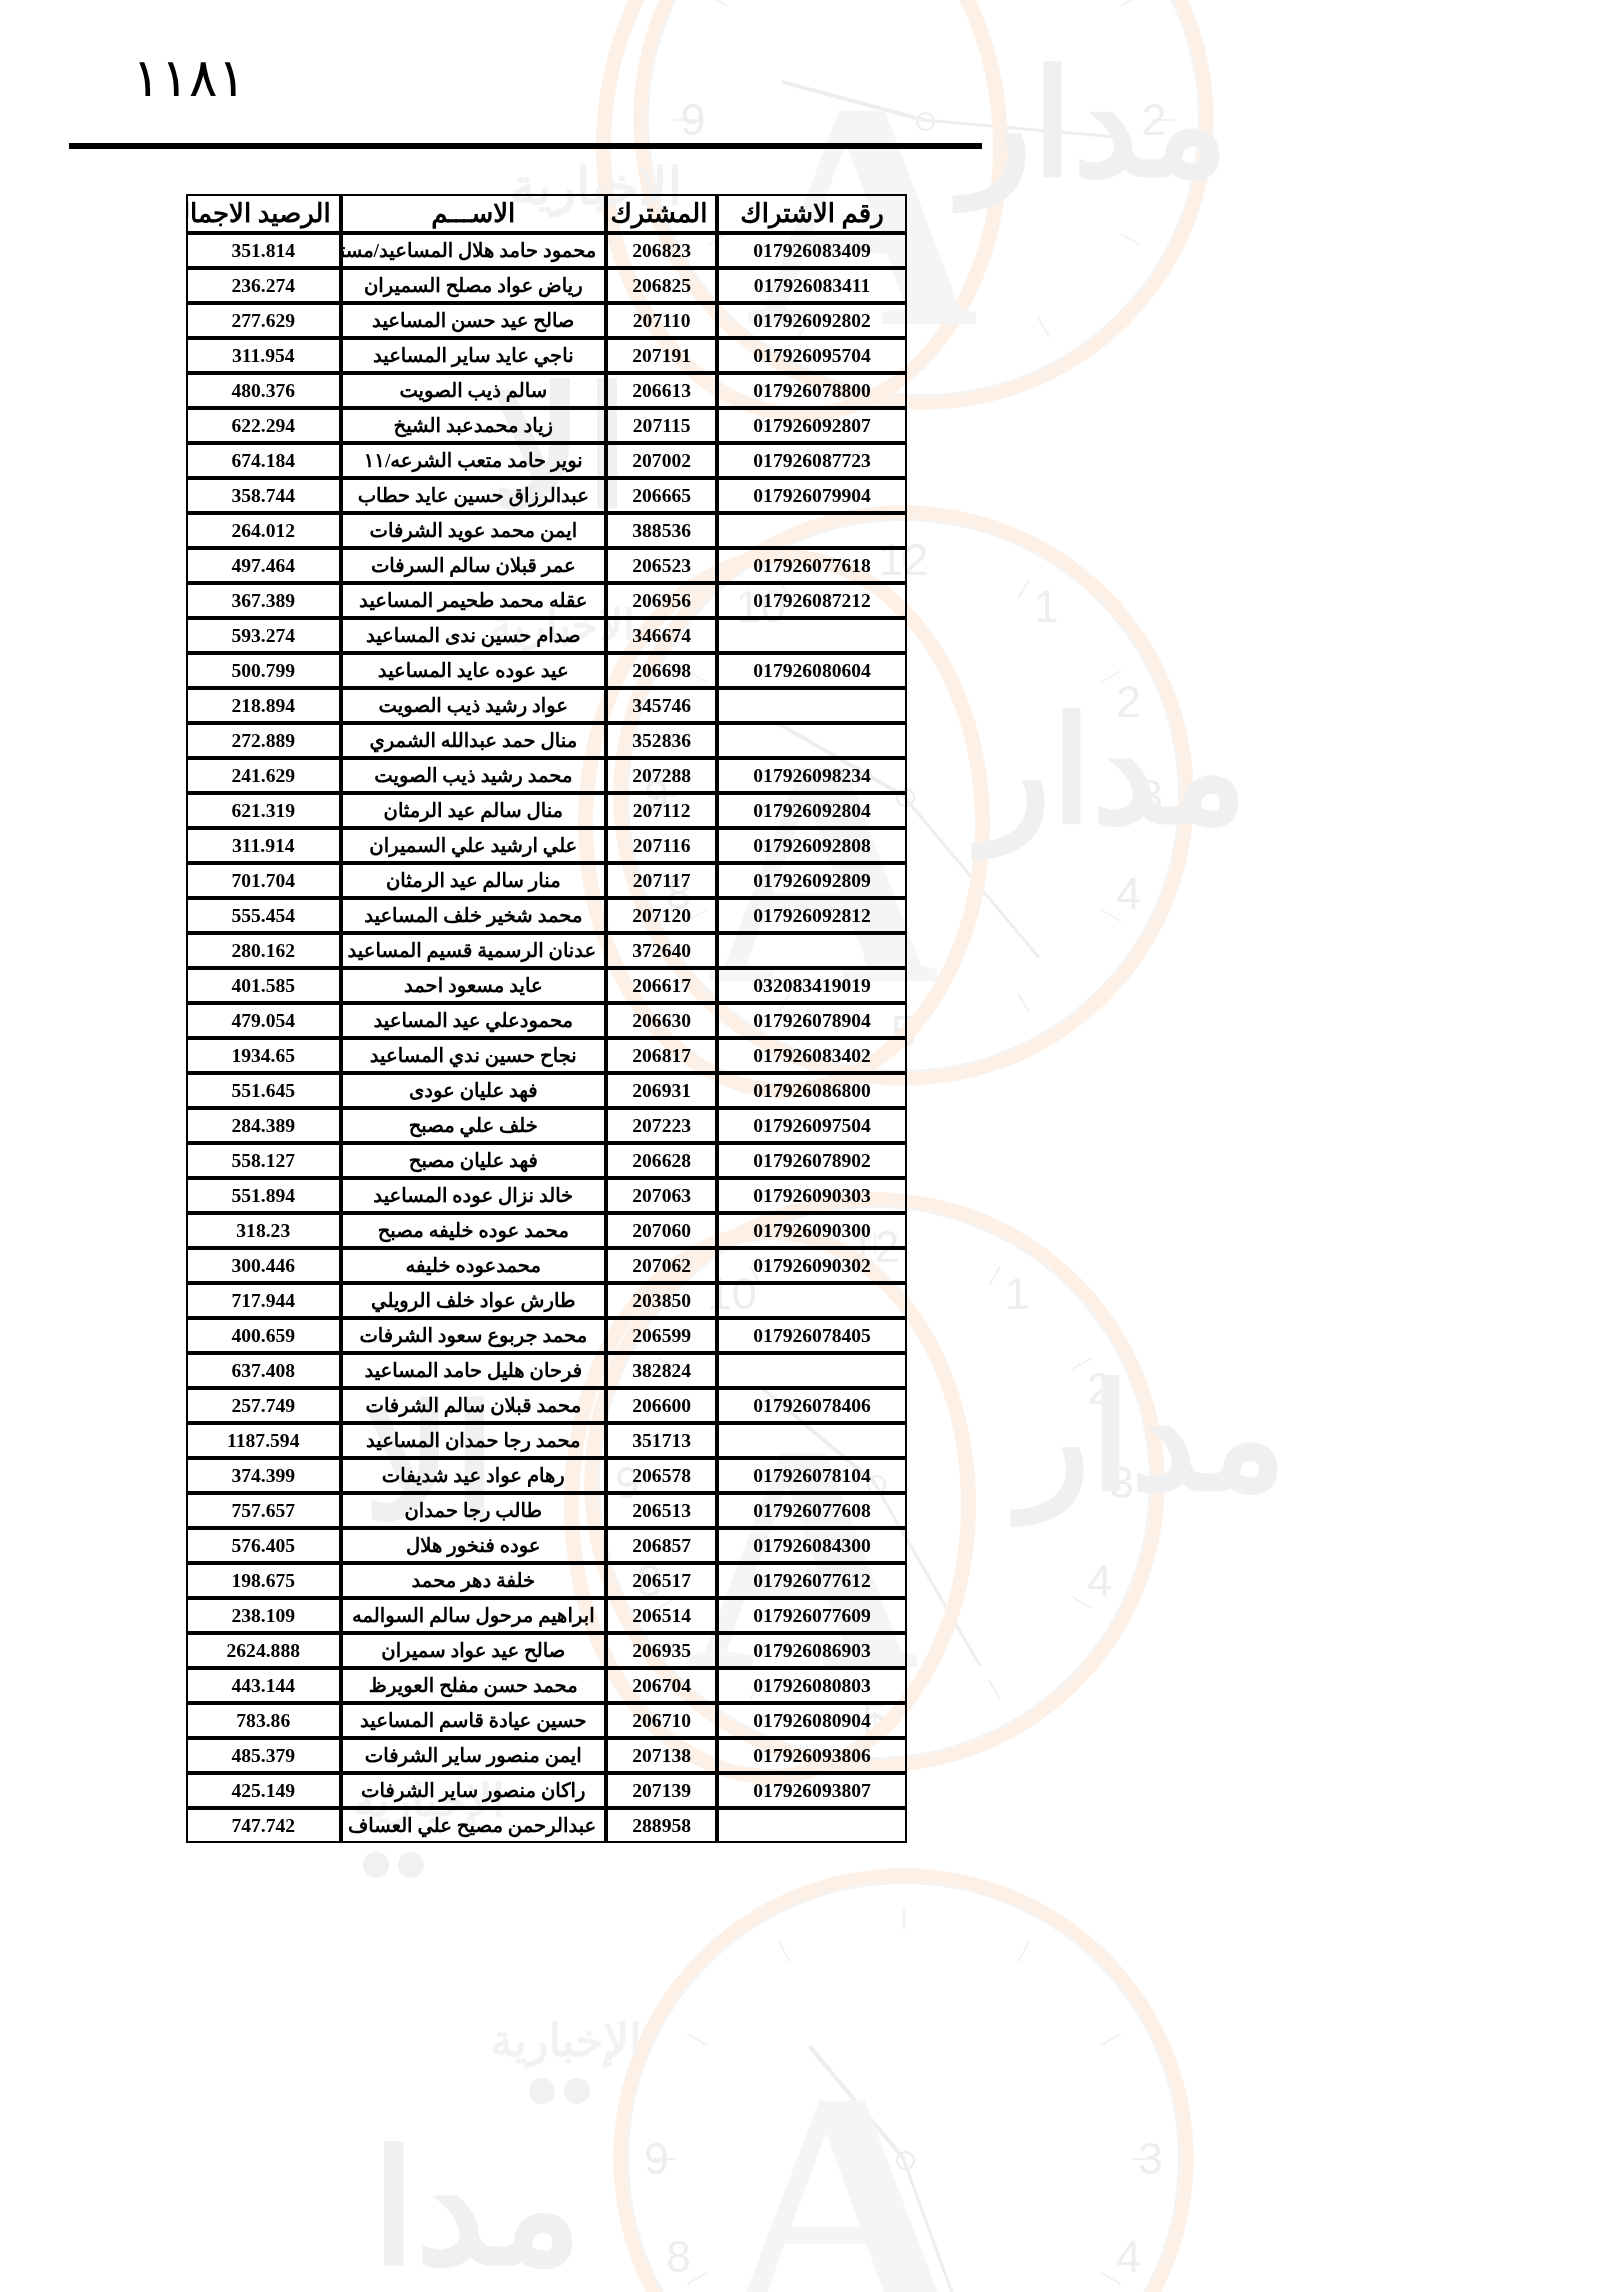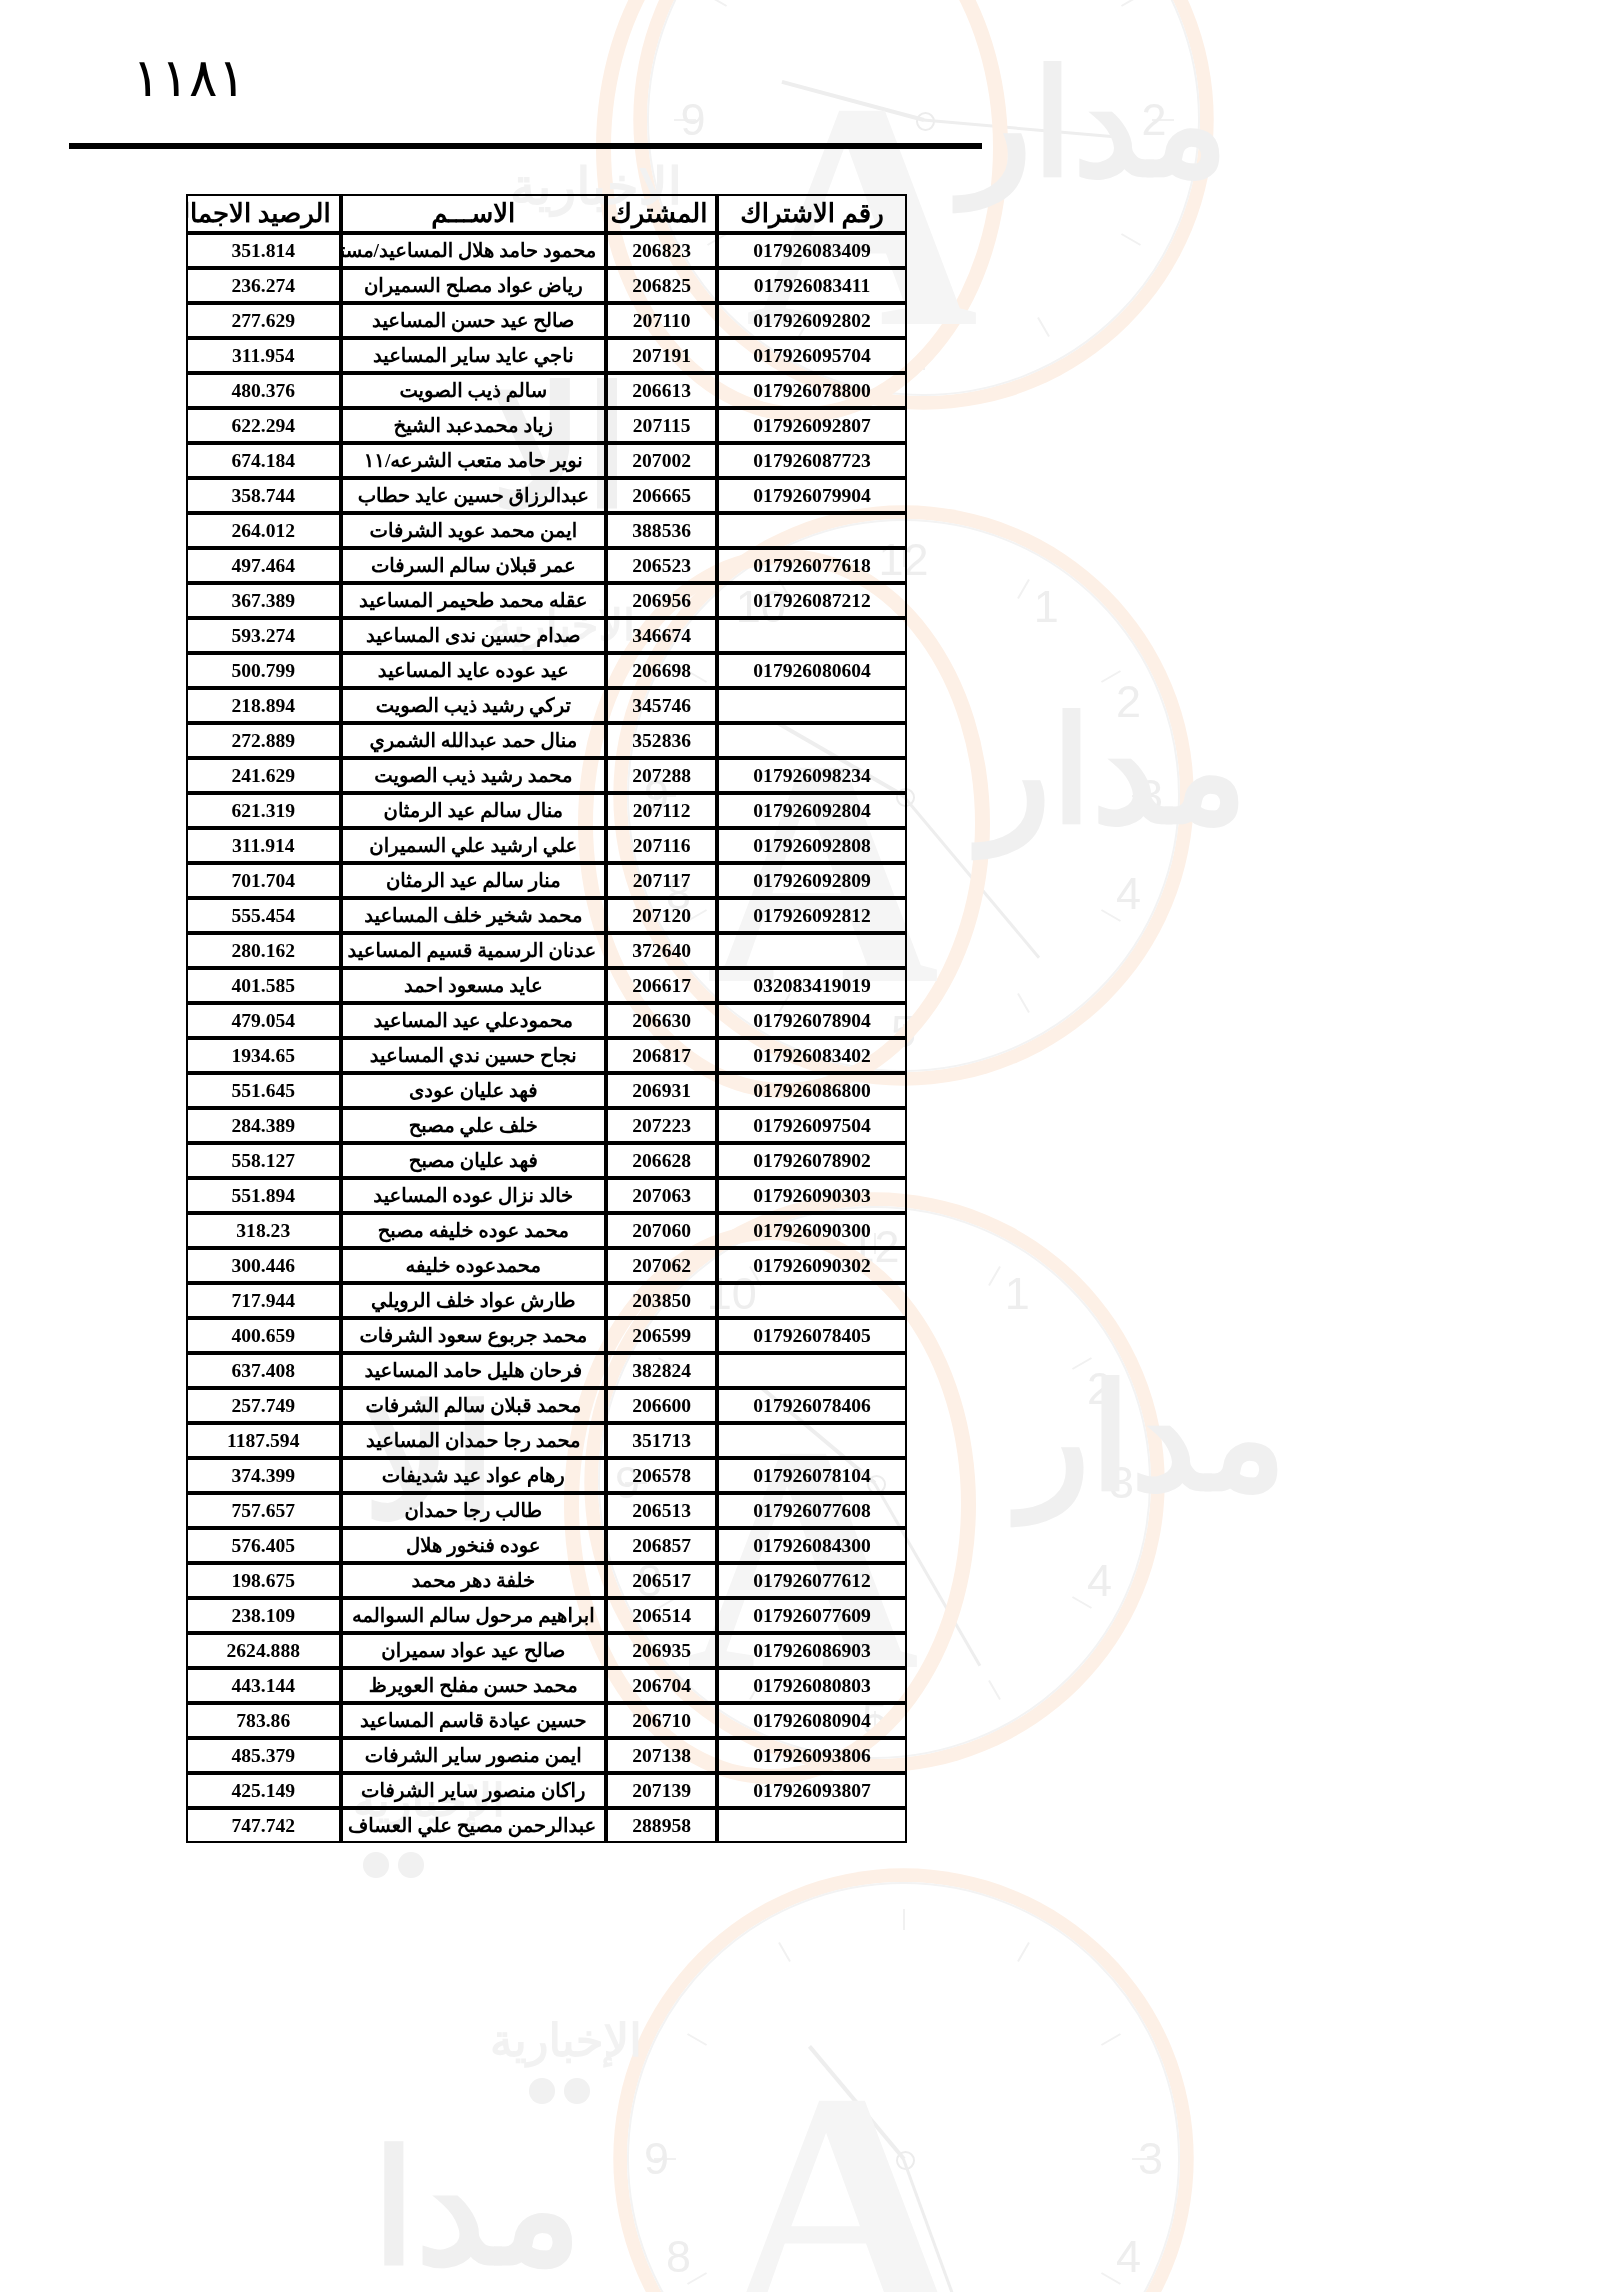--- a/index.html
+++ b/index.html
@@ -447,21 +447,21 @@
           </tr>
           <tr>
             <td class="c-num">017926080604</td>
             <td class="c-num">206698</td>
             <td class="c-name">عيد عوده عايد المساعيد</td>
             <td class="c-num">500.799</td>
           </tr>
           <tr>
             <td class="c-num"></td>
             <td class="c-num">345746</td>
-            <td class="c-name">تركي رشيد ذيب الصويت</td>
+            <td class="c-name">عواد رشيد ذيب الصويت</td>
             <td class="c-num">218.894</td>
           </tr>
           <tr>
             <td class="c-num"></td>
             <td class="c-num">352836</td>
             <td class="c-name">منال حمد عبدالله الشمري</td>
             <td class="c-num">272.889</td>
           </tr>
           <tr>
             <td class="c-num">017926098234</td>

